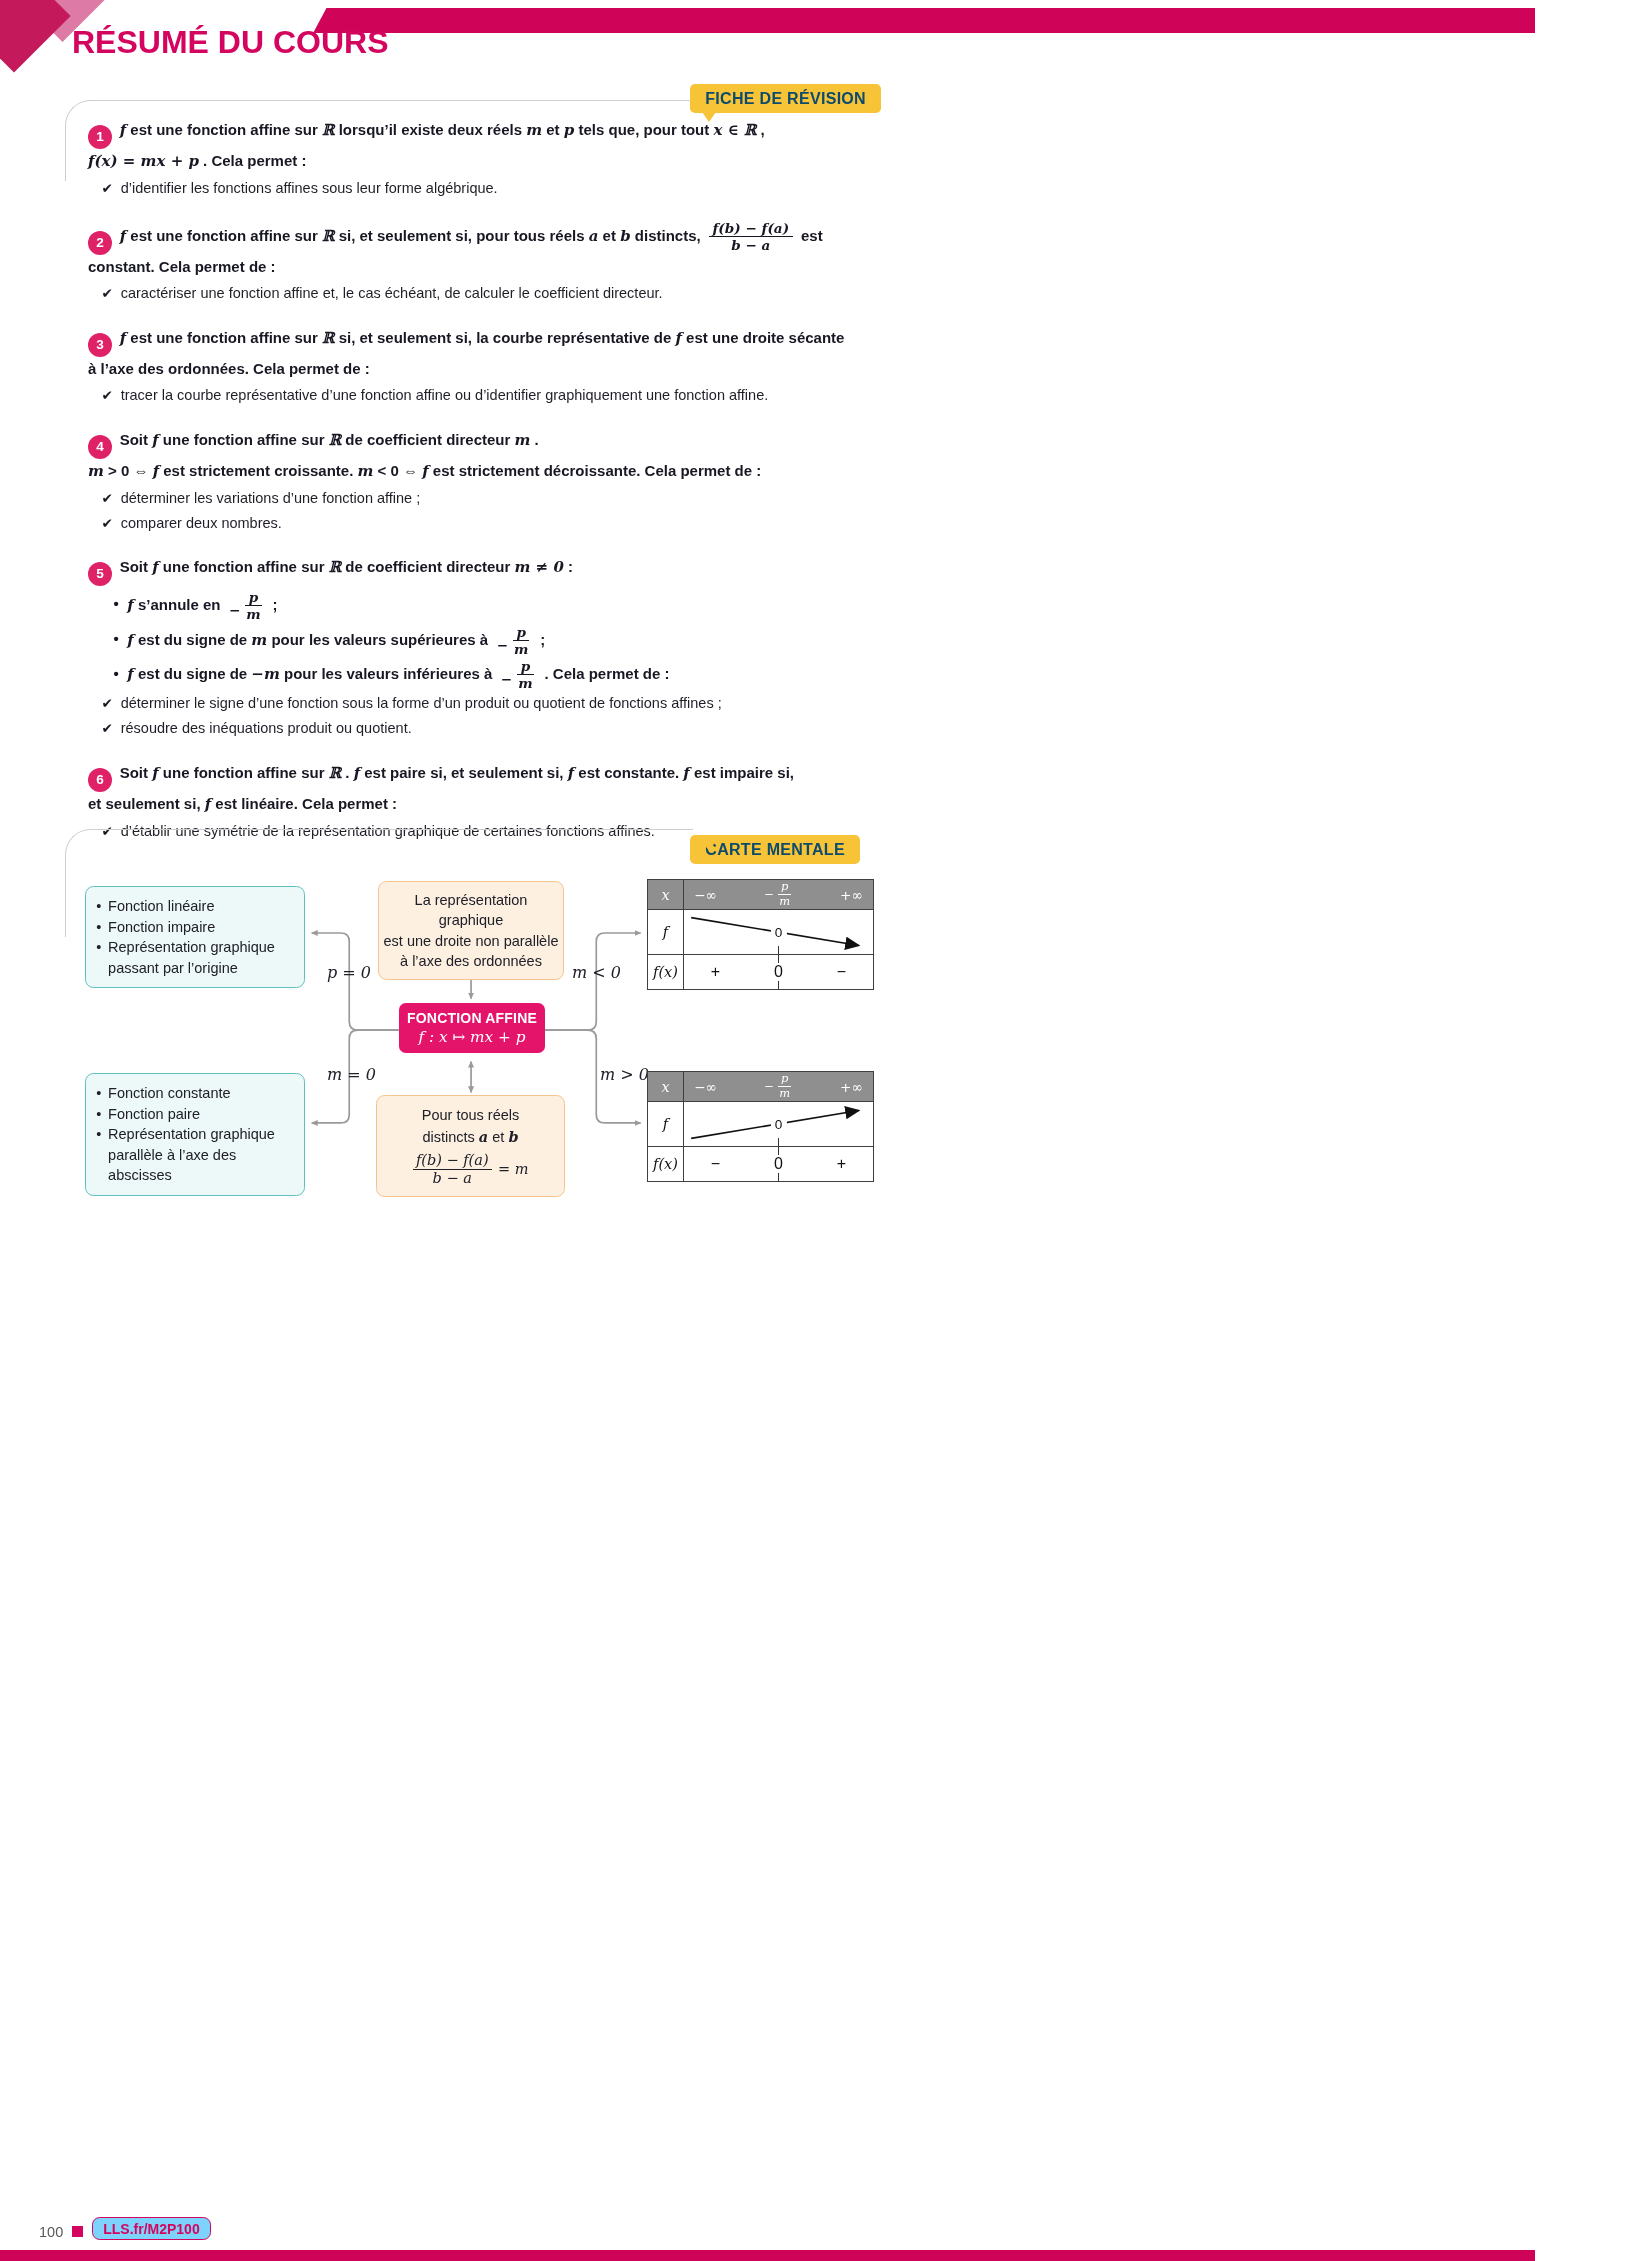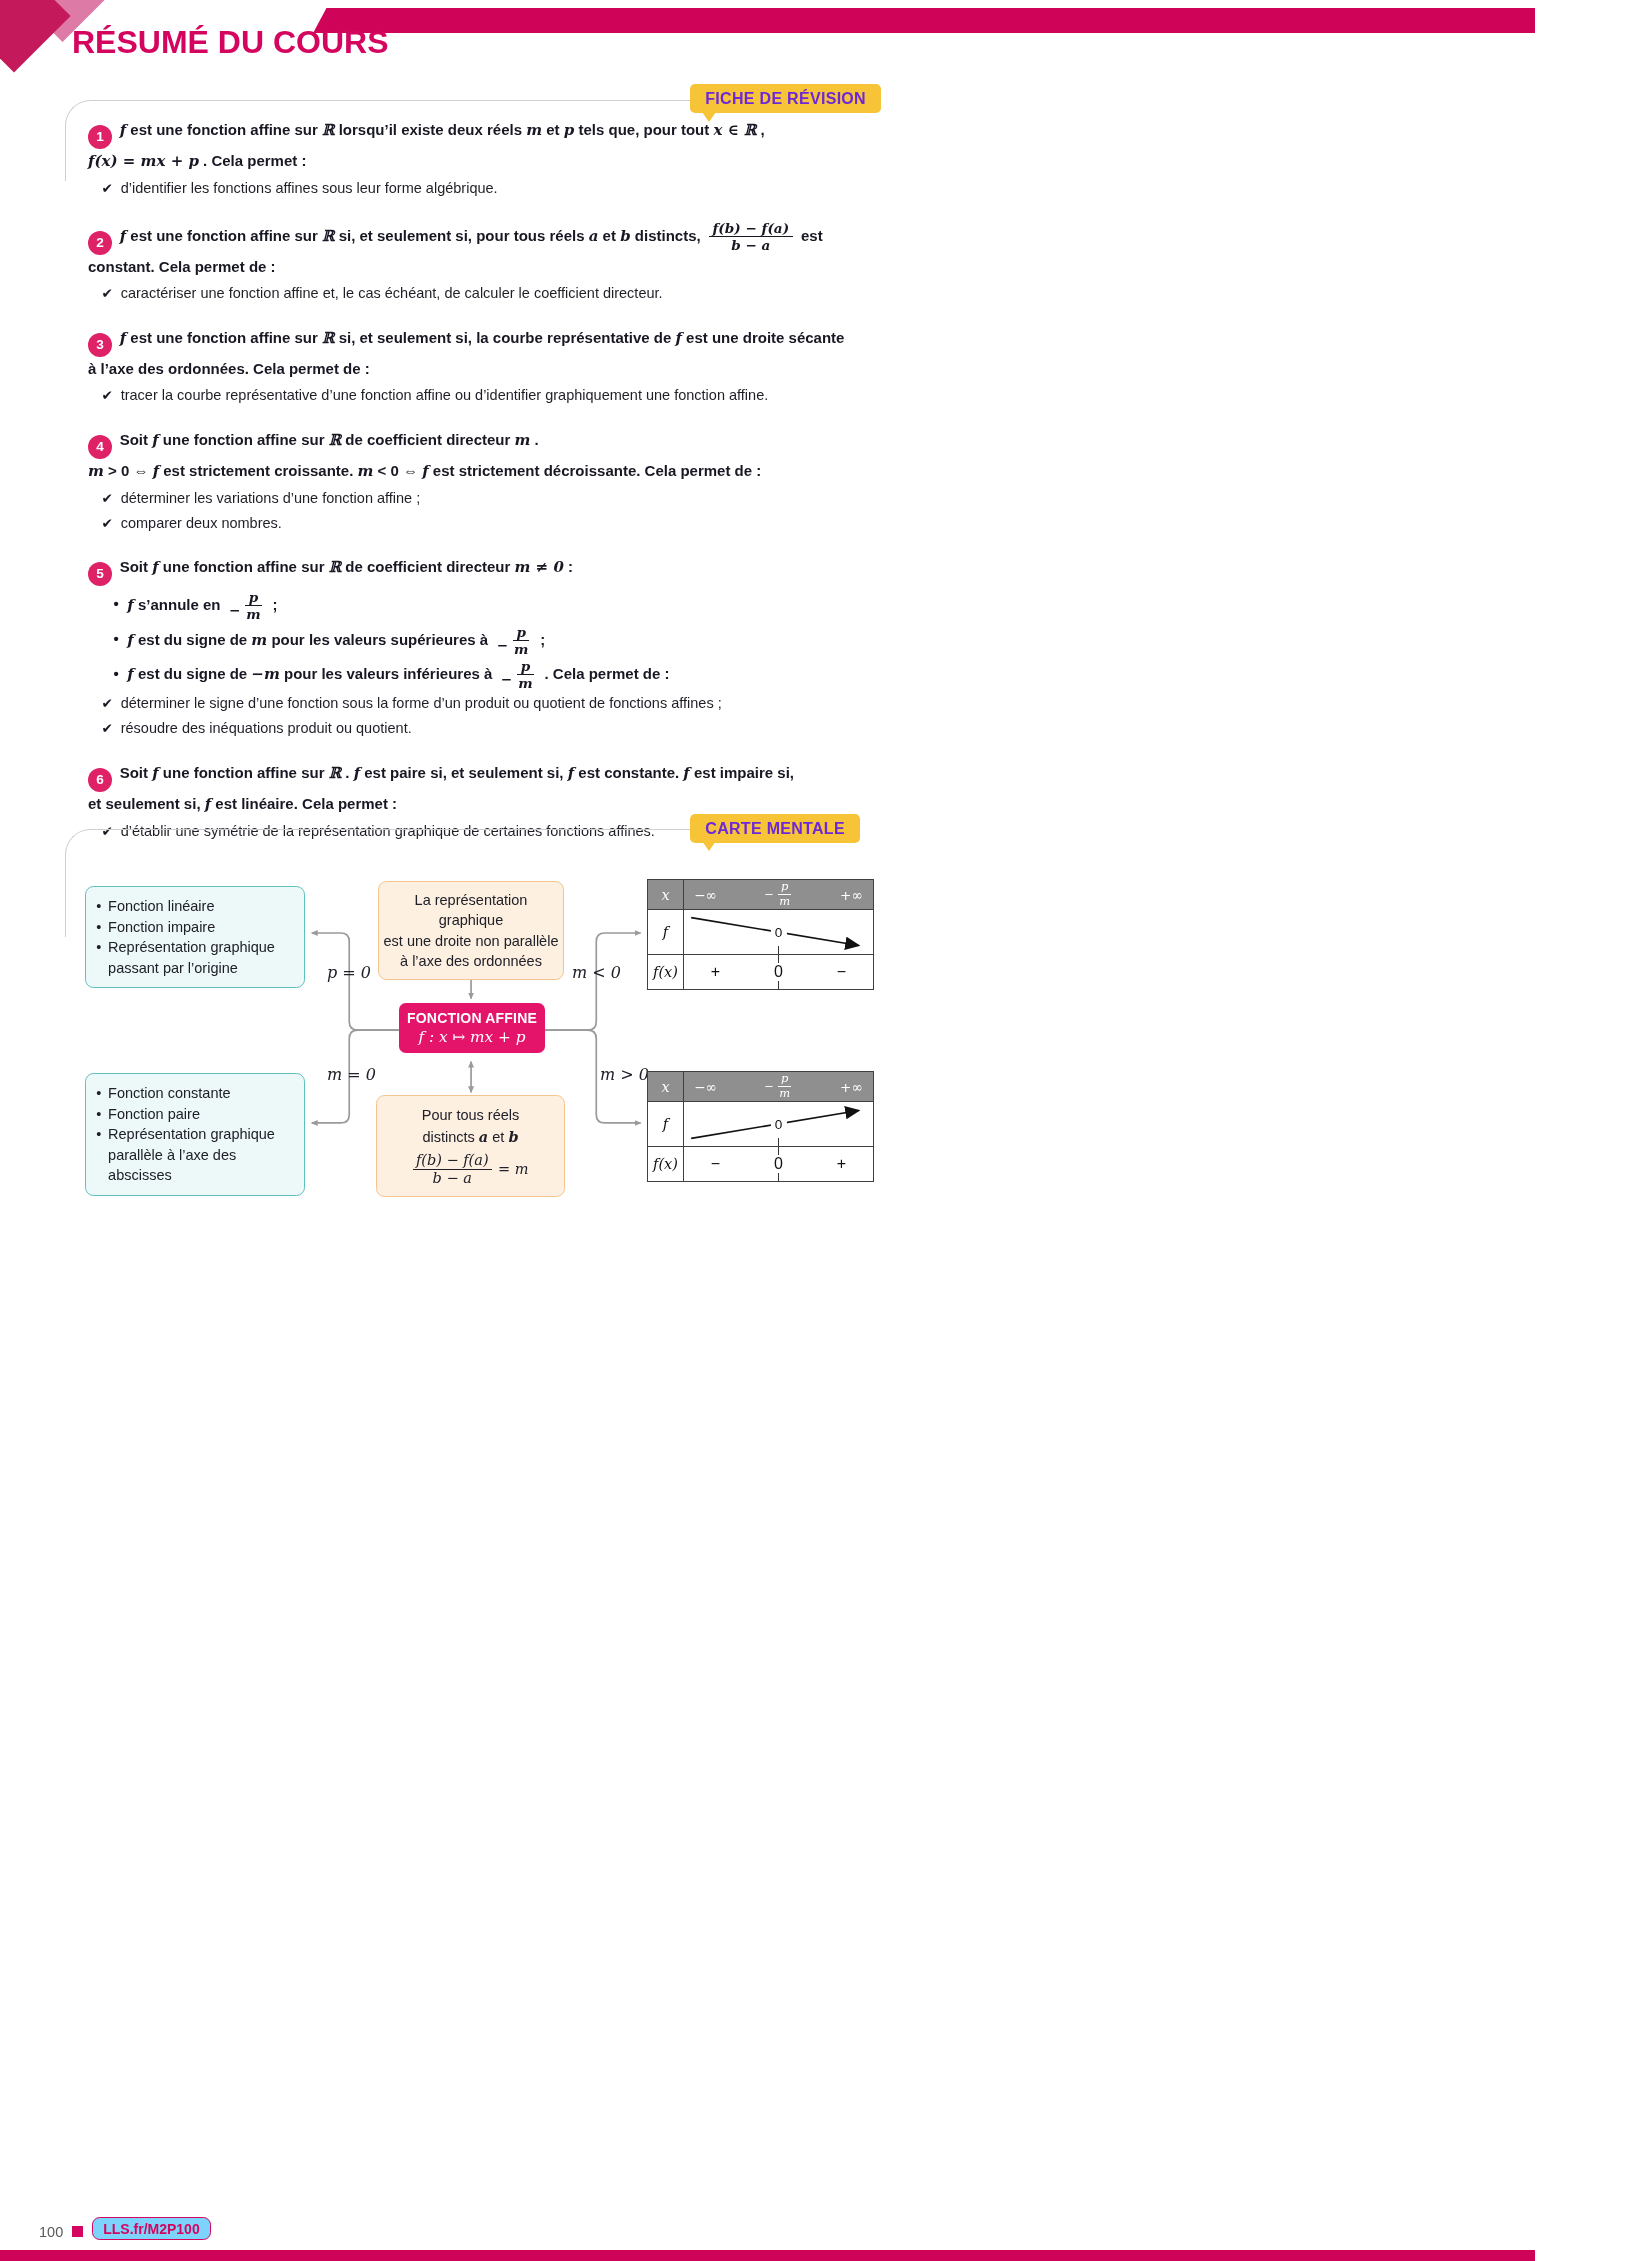--- a/index.html
+++ b/index.html
@@ -10,24 +10,24 @@
   .top-banner{position:absolute;left:313px;top:7.7px;width:1322px;height:25.6px;background:#cf0459;
               clip-path:polygon(13.6px 0,100% 0,100% 100%,0 100%);}
   .deco-light{position:absolute;left:31px;top:-34px;width:63px;height:63px;background:#dd7aa5;transform:rotate(45deg);}
   .deco-dark{position:absolute;left:-25.6px;top:-24px;width:80px;height:80px;background:#c41a5c;transform:rotate(45deg);}
   .page-title{position:absolute;left:72px;top:24px;margin:0;font-size:32px;font-weight:bold;color:#d4055f;}
 
   
   .bracket{position:absolute;border-left:1.7px solid #cfcfcf;border-top:1.7px solid #cfcfcf;border-top-left-radius:25.6px;}
   #bracket-revision{left:65px;top:100px;width:627px;height:80px;}
   #bracket-mindmap{left:65px;top:829px;width:627px;height:107px;}
-  .badge{position:absolute;background:#f7c337;color:#6d28d9;font-weight:bold;font-size:16px;height:29px;
+  .badge{position:absolute;background:#f7c337;color:#0c4a6e;font-weight:bold;font-size:16px;height:29px;
          line-height:29px;padding:0 15.3px;border-radius:5.1px;letter-spacing:0.3px;}
   #badge-revision{left:690px;top:84px;}
-  #badge-mindmap{left:690px;top:814px;text-align:right;}
+  #badge-mindmap{left:690px;top:835px;text-align:right;}
   .badge-tail{position:absolute;width:0;height:0;border-left:7.7px solid transparent;border-right:7.7px solid transparent;
               border-top:10.2px solid #f7c337;}
   #tail-revision{left:702px;top:112px;}
   #tail-mindmap{left:702px;top:841px;}
 
   
   #revision-items{position:absolute;left:88px;top:118px;width:801px;}
   .item{margin-bottom:19.6px;}
   .stmt{font-size:15px;font-weight:bold;line-height:24px;color:#181824;margin-bottom:2.6px;}
   .check{font-size:14.5px;font-weight:normal;line-height:24px;margin-left:13.6px;color:#1f1f28;}

